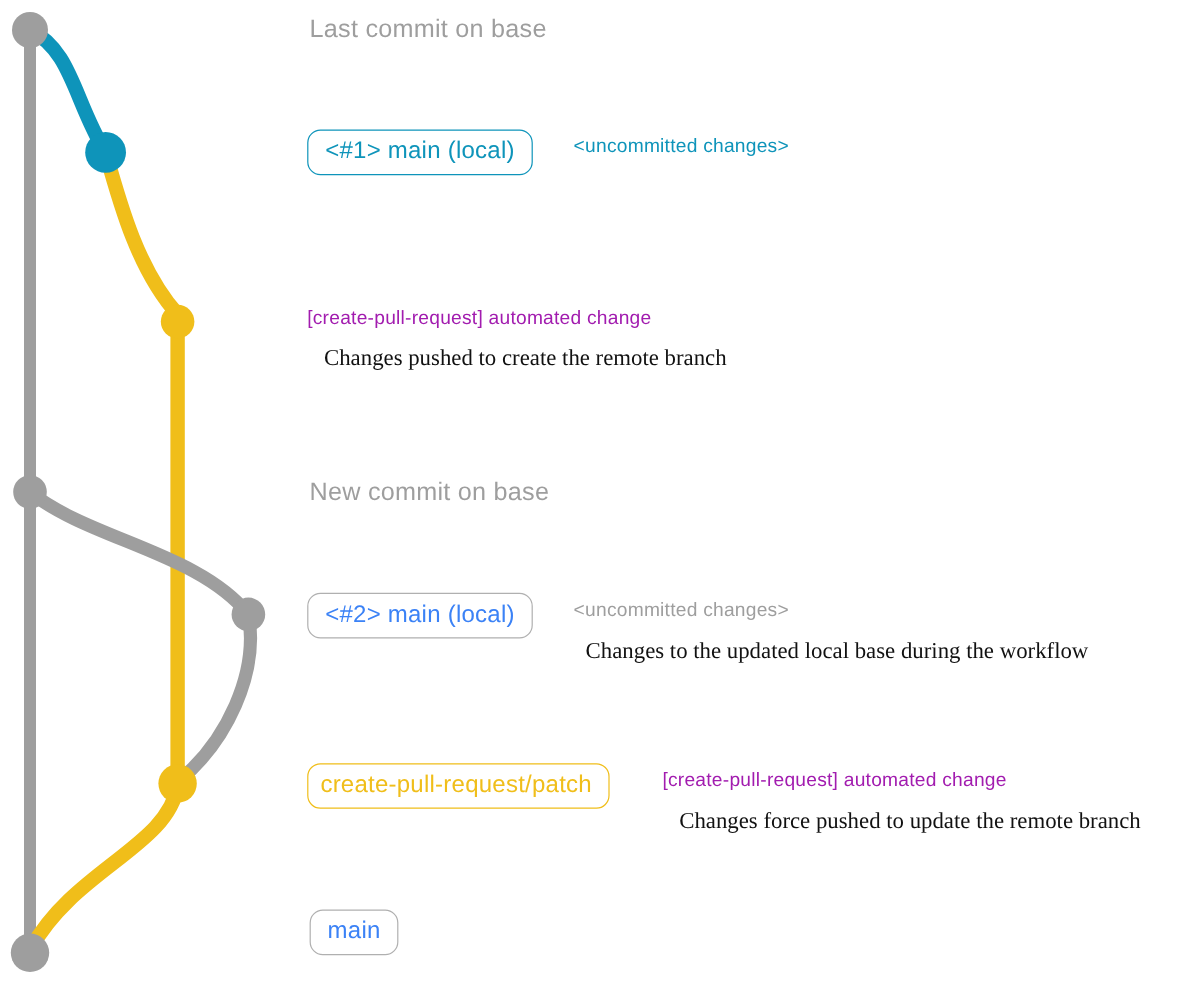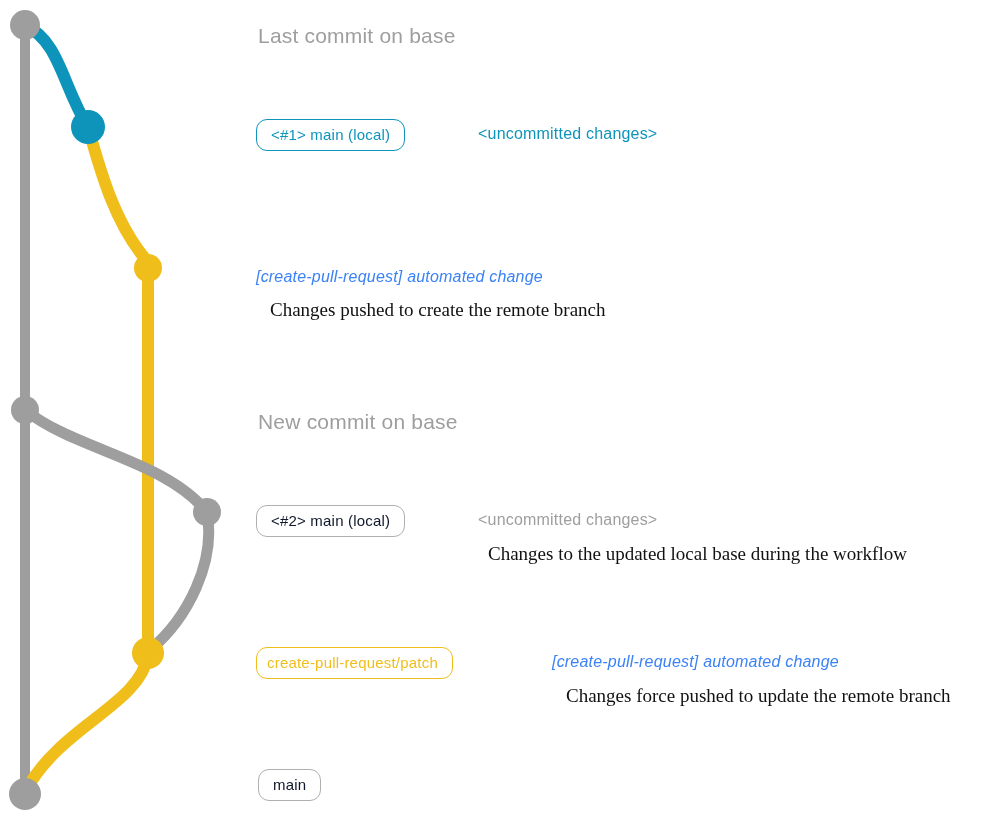--- a/index.html
+++ b/index.html
@@ -4,41 +4,41 @@
 <style>
   html,body{margin:0;padding:0;background:#ffffff;}
   #canvas{
     position:relative;
     width:981px;height:827px;
     background:#ffffff;
     font-family:"Liberation Sans", sans-serif;
     overflow:hidden;
   }
   #graph-svg{position:absolute;left:0;top:0;}
-  .abs{position:absolute;white-space:nowrap;margin-top:11px;}
+  .abs{position:absolute;white-space:nowrap;}
   .gray-title{
     color:#9e9e9e;
     font-size:21px;
     letter-spacing:.2px;
   }
   .badge{
     display:inline-block;
-    font-size:15px;
+    font-size:20px;
     padding:6px 14px 7px 14px;
     border-radius:11px;
     background:#ffffff;
     letter-spacing:.2px;
   }
   .badge.blue{border:1.6px solid #0e94ba;color:#0e94ba;}
-  .badge.gray{border:1.6px solid #b0b0b0;color:#0f172a;}
+  .badge.gray{border:1.6px solid #b0b0b0;color:#3b82f6;}
   .badge.yellow{border:1.6px solid #f0be1a;color:#f0be1a;padding-left:10px;}
   .heading{font-size:16px;letter-spacing:.2px;}
   .heading.blue{color:#0e94ba;}
   .heading.gray{color:#9e9e9e;}
-  .heading.yellow{color:#3b82f6;font-style:italic;}
+  .heading.yellow{color:#a21caf;}
   .desc{
     font-family:"Liberation Serif", serif;
     font-size:19px;
     color:#111111;
   }
 </style>
 </head>
 <body>
 
 <div id="canvas">

